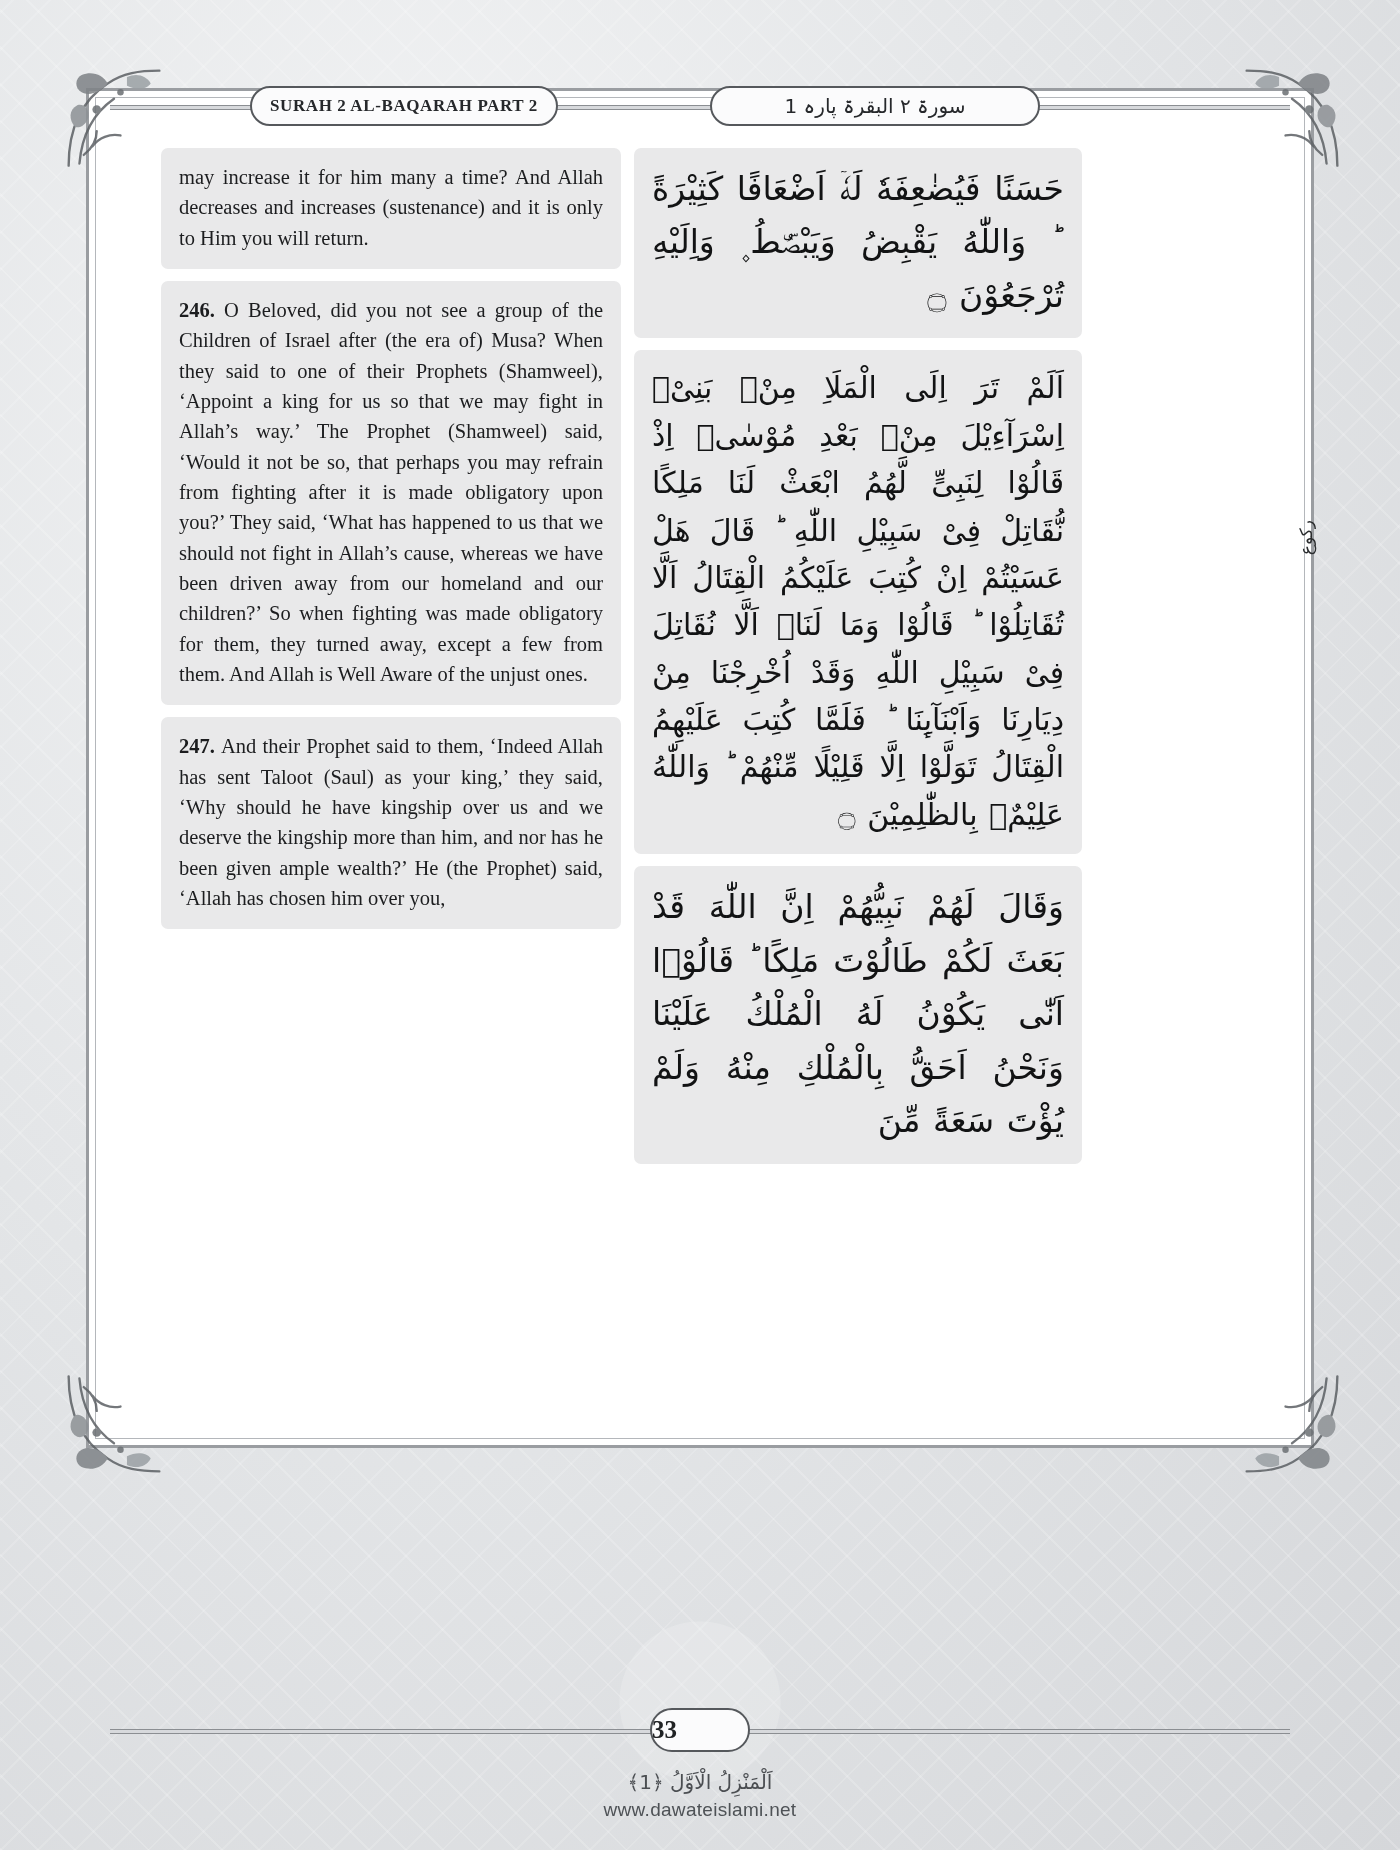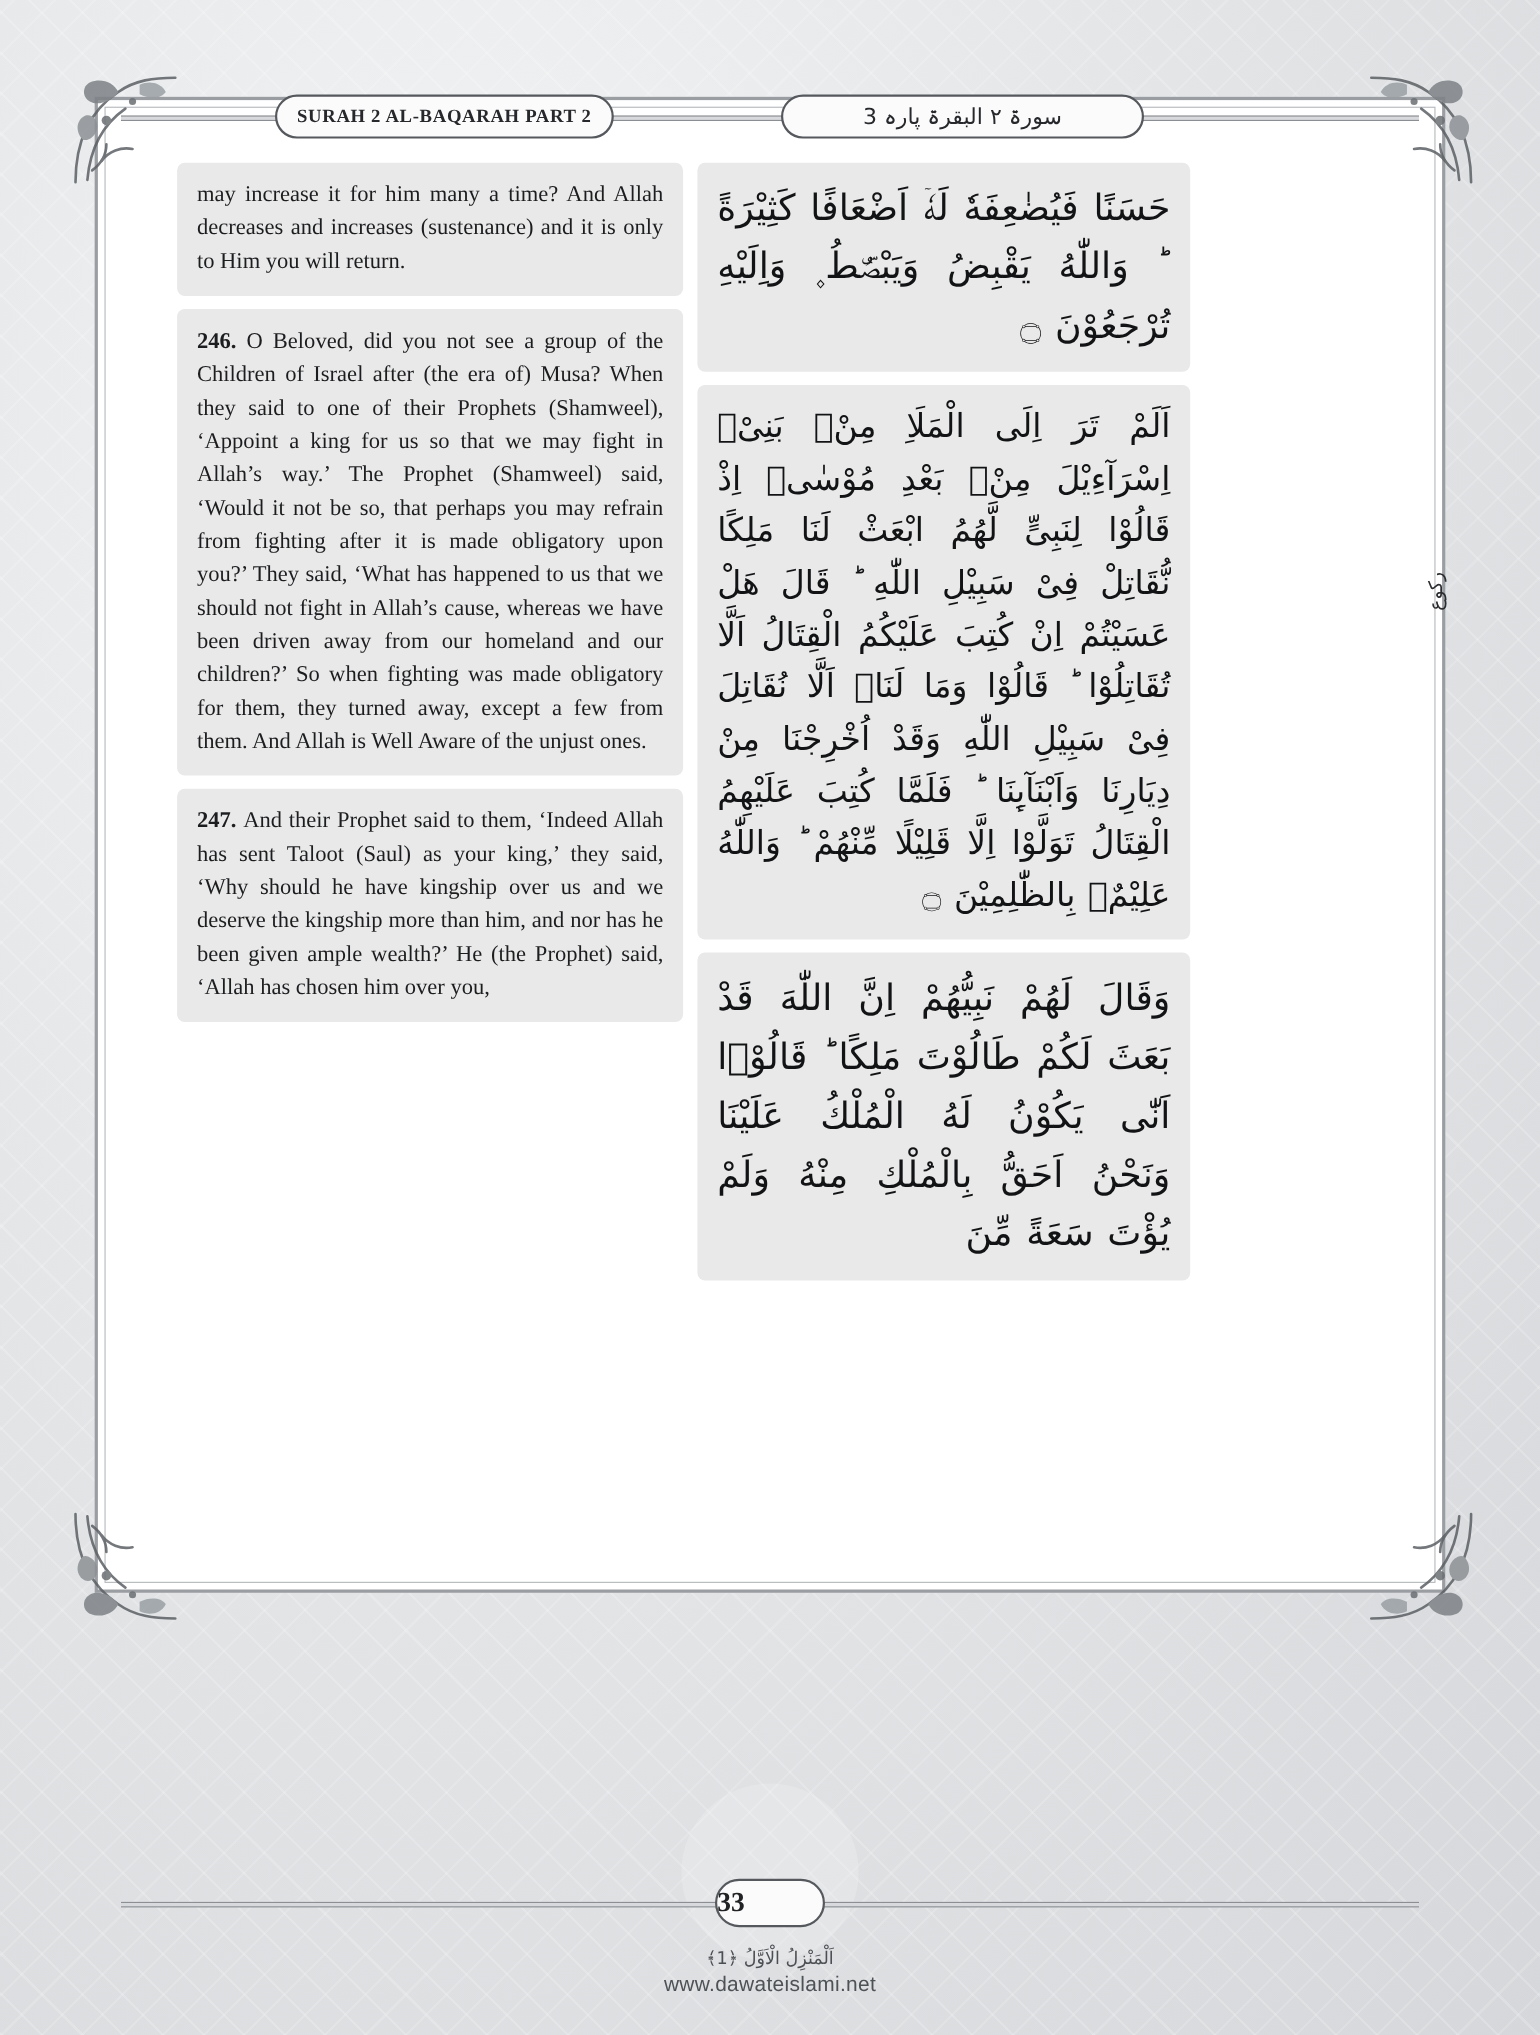--- a/index.html
+++ b/index.html
@@ -195,21 +195,21 @@
     color: #202224;
   }
 
   #footer-lines {
     position: absolute;
     left: 0; right: 0; top: 1770px;
     text-align: center;
   }
   #manzil-label {
     font-family: "DejaVu Sans", sans-serif;
-    font-size: 16px;
+    font-size: 20px;
     color: #4b4e52;
     direction: rtl;
     margin-bottom: 5px;
   }
   #site-url {
     font-family: "Liberation Sans", sans-serif;
     font-size: 19px;
     font-weight: 400;
     color: #4e5256;
     letter-spacing: .3px;
@@ -278,21 +278,21 @@
       <path d="M22 86 C30 80 34 72 34 64"></path>
     </g>
   </svg>
 
   <div id="header-band">
     <div class="header-rule"></div>
     <div class="cartouche" id="cartouche-left">
       <span id="running-head-en">SURAH 2 AL-BAQARAH PART 2</span>
     </div>
     <div class="cartouche" id="cartouche-right">
-      <span id="running-head-ar">سورۃ ٢ البقرۃ پارہ 3</span>
+      <span id="running-head-ar">سورۃ ٢ البقرۃ پارہ 1</span>
     </div>
   </div>
 
   <div id="columns">
 
     <div id="col-english">
 
       <div class="panel">
         <p class="en-text"><span>may increase it for him many a time? And Allah decreases and increases (sustenance) and it is only to Him you will return.</span></p>
       </div>

